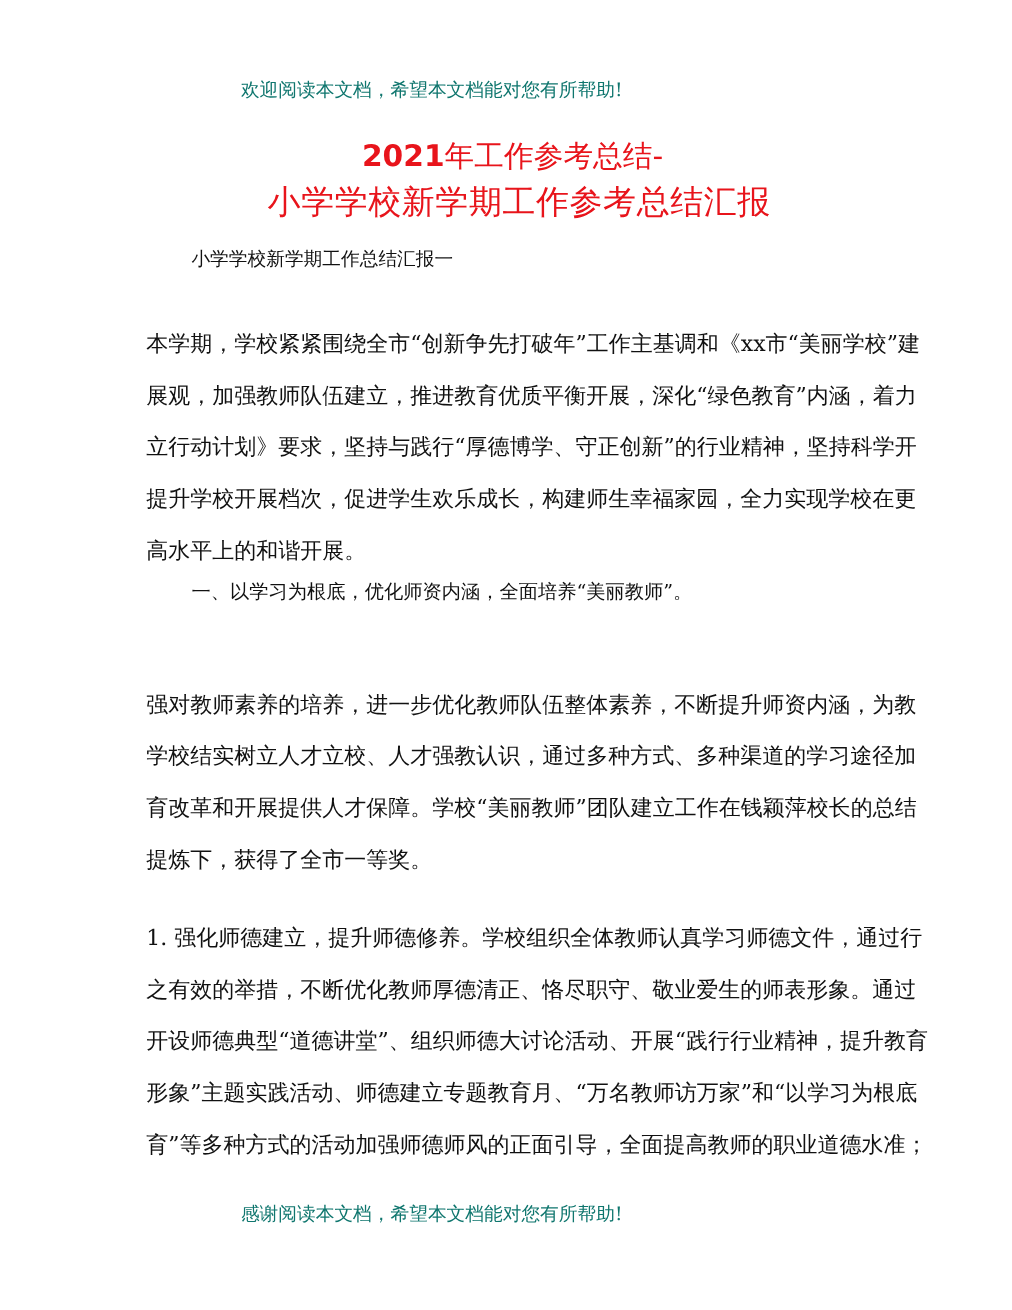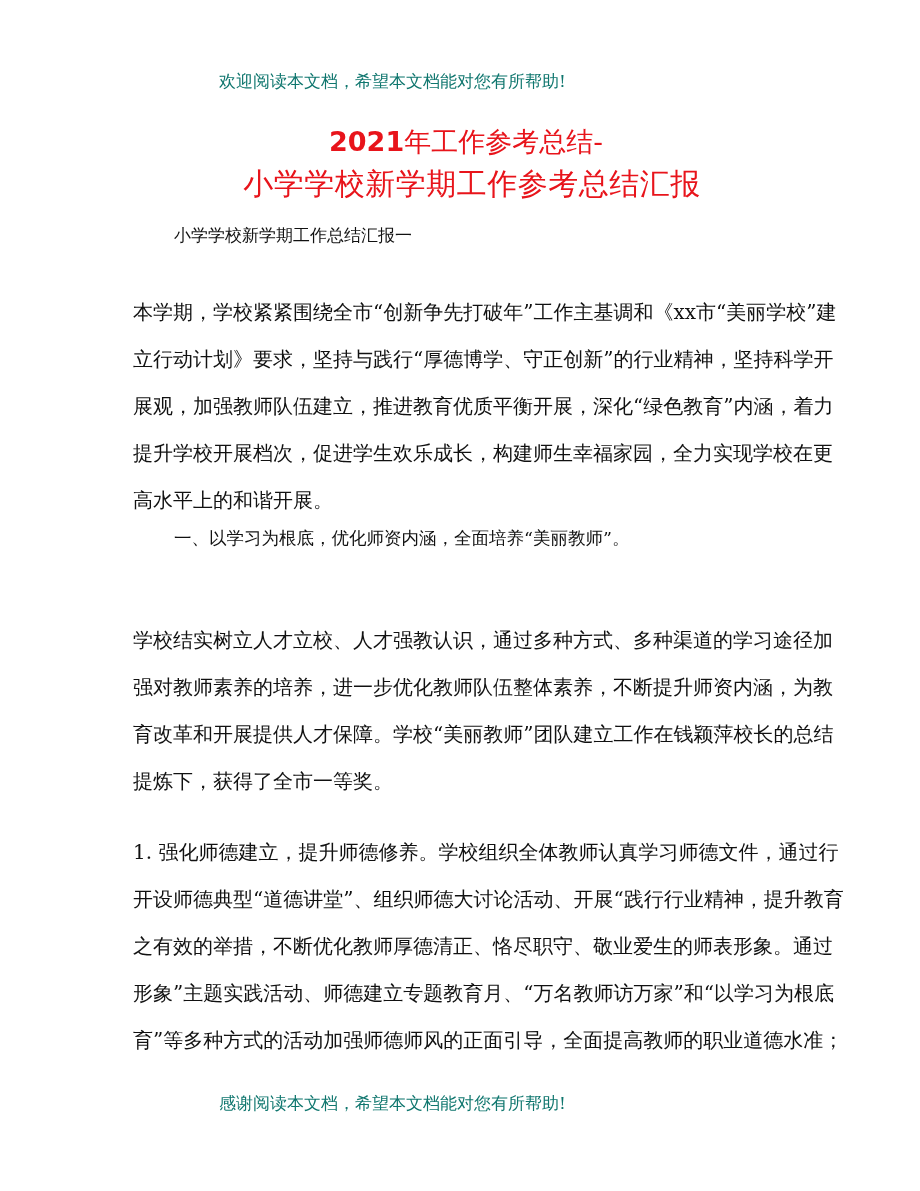--- a/index.html
+++ b/index.html
@@ -80,36 +80,36 @@
 
 <div class="header-note">欢迎阅读本文档，希望本文档能对您有所帮助!</div>
 
 <div class="title title-line1"><span class="year">2021</span><span>年工作参考总结-</span></div>
 <div class="title title-line2">小学学校新学期工作参考总结汇报</div>
 
 <div class="subtitle">小学学校新学期工作总结汇报一</div>
 
 <div class="para p1">
   <span class="line">本学期，学校紧紧围绕全市“创新争先打破年”工作主基调和《xx市“美丽学校”建</span>
+  <span class="line">展观，加强教师队伍建立，推进教育优质平衡开展，深化“绿色教育”内涵，着力</span>
   <span class="line">立行动计划》要求，坚持与践行“厚德博学、守正创新”的行业精神，坚持科学开</span>
-  <span class="line">展观，加强教师队伍建立，推进教育优质平衡开展，深化“绿色教育”内涵，着力</span>
   <span class="line">提升学校开展档次，促进学生欢乐成长，构建师生幸福家园，全力实现学校在更</span>
   <span class="line last">高水平上的和谐开展。</span>
 </div>
 
 <div class="heading1">一、以学习为根底，优化师资内涵，全面培养“美丽教师”。</div>
 
 <div class="para p2">
+  <span class="line">强对教师素养的培养，进一步优化教师队伍整体素养，不断提升师资内涵，为教</span>
   <span class="line">学校结实树立人才立校、人才强教认识，通过多种方式、多种渠道的学习途径加</span>
-  <span class="line">强对教师素养的培养，进一步优化教师队伍整体素养，不断提升师资内涵，为教</span>
   <span class="line">育改革和开展提供人才保障。学校“美丽教师”团队建立工作在钱颖萍校长的总结</span>
   <span class="line last">提炼下，获得了全市一等奖。</span>
 </div>
 
 <div class="para p3">
   <span class="line">1. 强化师德建立，提升师德修养。学校组织全体教师认真学习师德文件，通过行</span>
+  <span class="line">之有效的举措，不断优化教师厚德清正、恪尽职守、敬业爱生的师表形象。通过</span>
   <span class="line">开设师德典型“道德讲堂”、组织师德大讨论活动、开展“践行行业精神，提升教育</span>
-  <span class="line">之有效的举措，不断优化教师厚德清正、恪尽职守、敬业爱生的师表形象。通过</span>
   <span class="line">形象”主题实践活动、师德建立专题教育月、“万名教师访万家”和“以学习为根底</span>
   <span class="line">育”等多种方式的活动加强师德师风的正面引导，全面提高教师的职业道德水准；</span>
 </div>
 
 <div class="footer-note">感谢阅读本文档，希望本文档能对您有所帮助!</div>
 
 </body></html>

